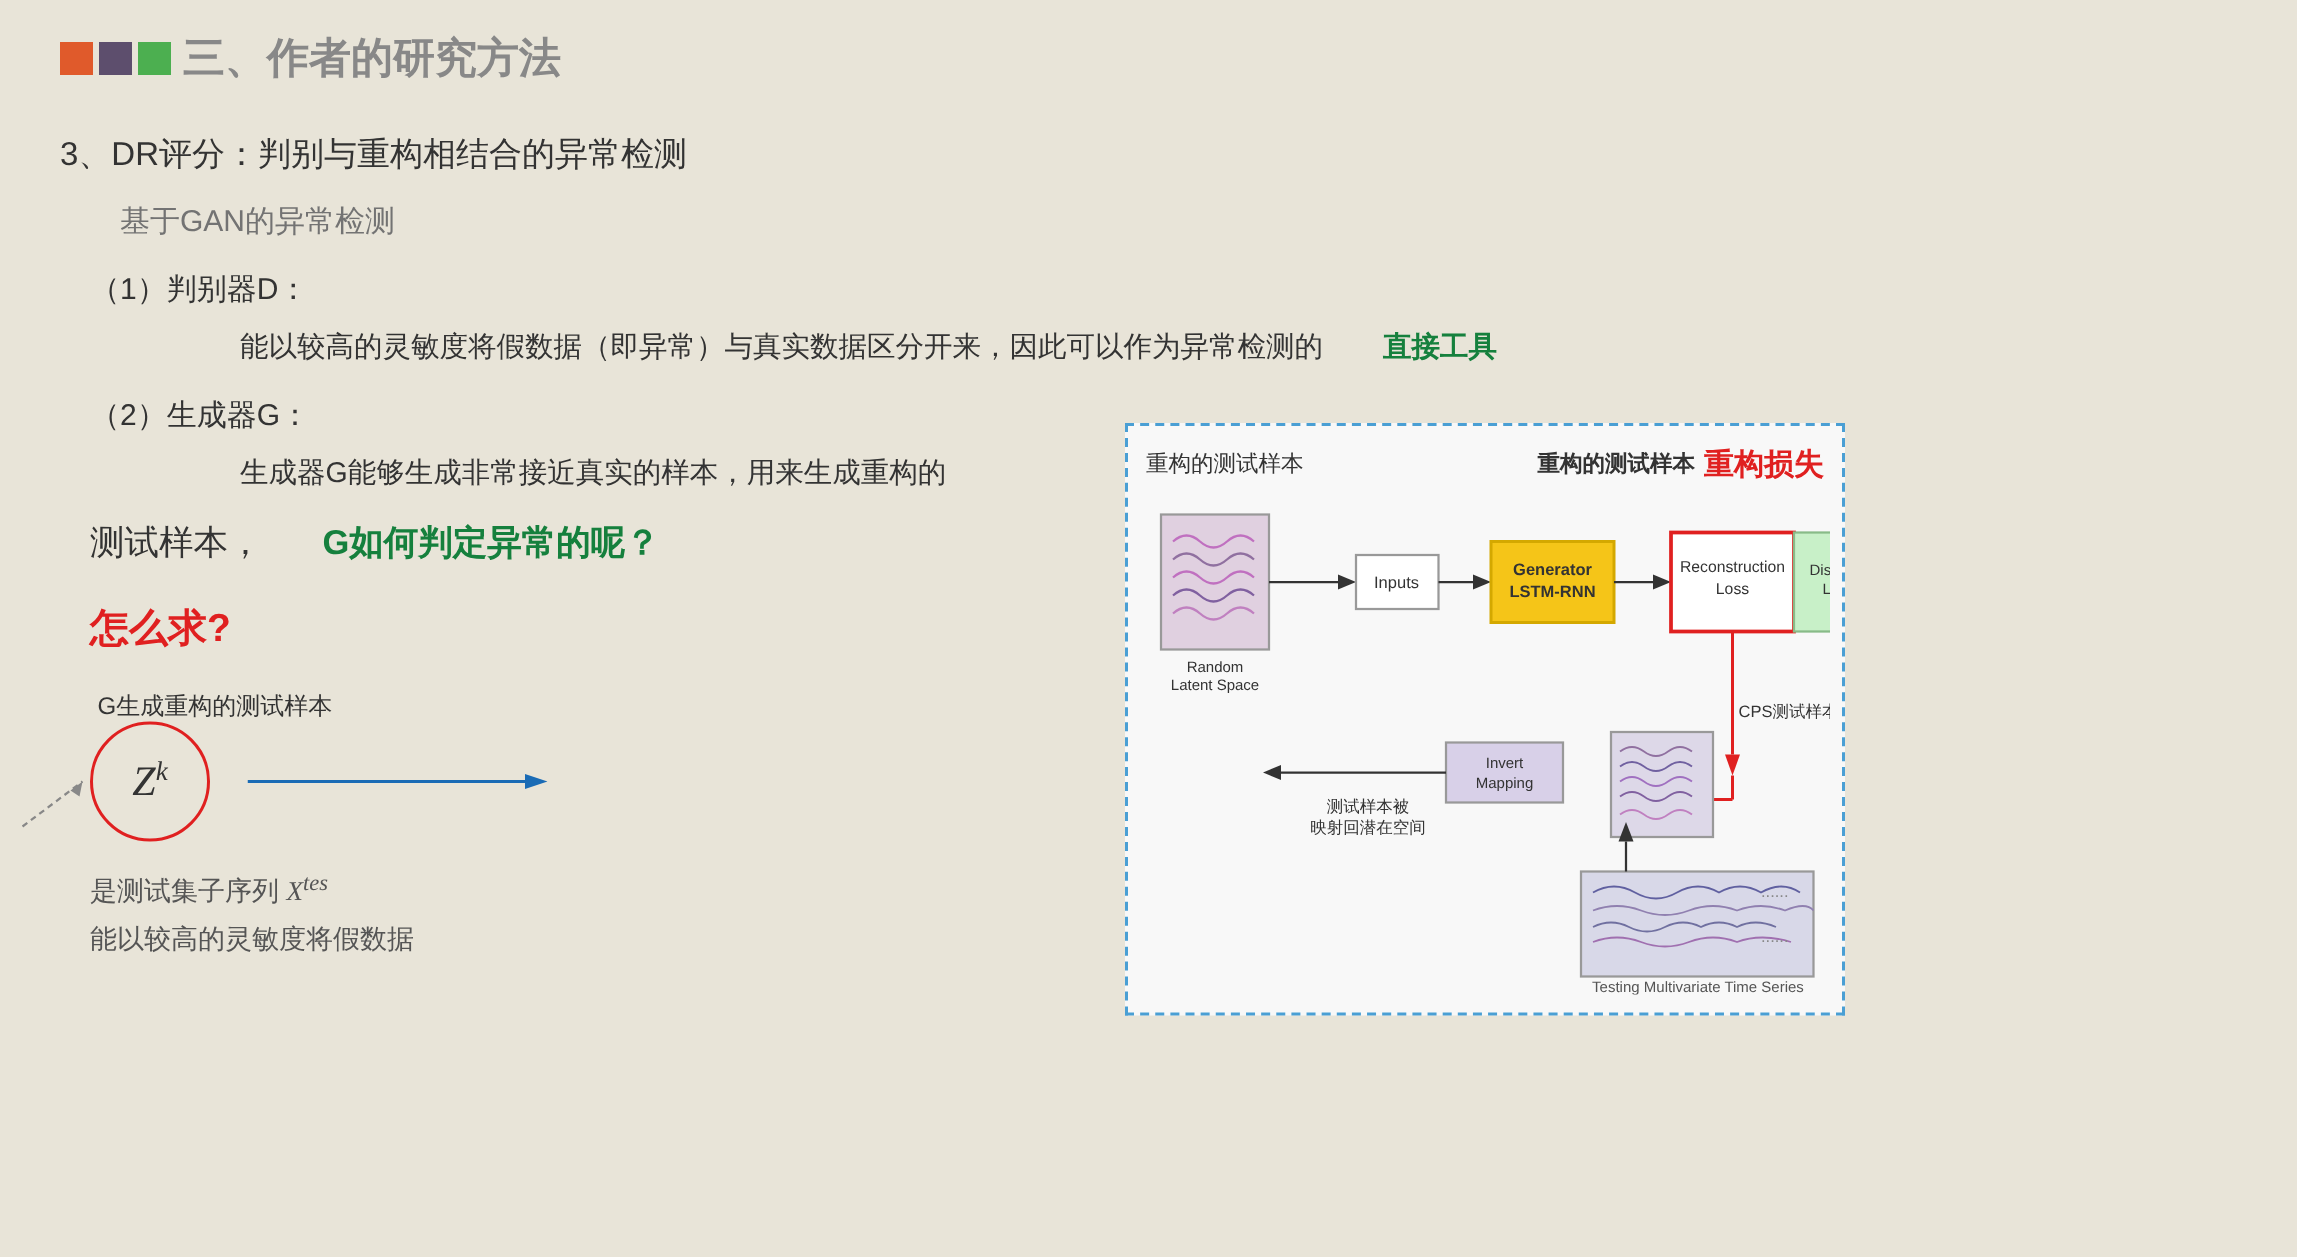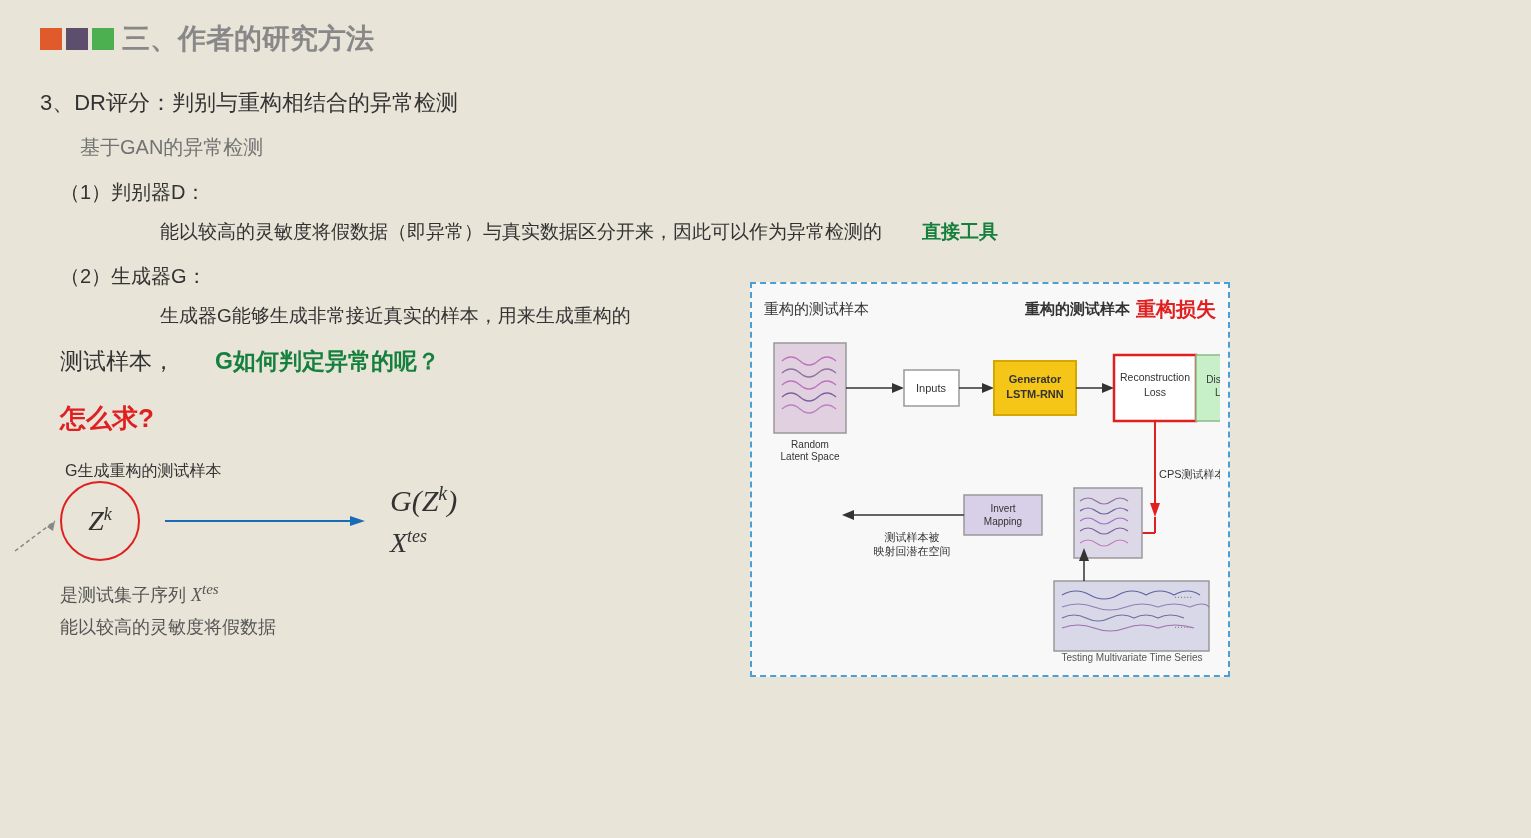--- a/index.html
+++ b/index.html
@@ -257,24 +257,20 @@
           <div style="font-size:16px;color:#333;white-space:nowrap;margin-top:4px;font-family:'Microsoft YaHei',SimHei,Arial,sans-serif;position:absolute;top:-24px;left:5px;">G生成重构的测试样本</div>
         </div>
 
         <div style="position:relative;display:flex;align-items:center;margin:0 5px;">
           <svg width="200" height="20">
             <line x1="0" y1="10" x2="185" y2="10" stroke="#1a6bb5" stroke-width="2"></line>
             <polygon points="185,5 200,10 185,15" fill="#1a6bb5"></polygon>
           </svg>
         </div>
 
-        <div class="math-zk-gzk">
-          <span style="font-size:30px;font-style:italic;font-family:'Times New Roman',serif;color:#333;">G(Z<sup style="font-size:20px;">k</sup>)</span>
-          <span style="font-size:28px;font-style:italic;font-family:'Times New Roman',serif;color:#333;">X<sup style="font-size:18px;">tes</sup></span>
-        </div>
 
       </div>
 
       <div class="bottom-notes">
         <div class="bottom-note">
           <span>是测试集子序列 </span><span class="math-inline">X<sup>tes</sup></span>
         </div>
         <div class="bottom-note">能以较高的灵敏度将假数据</div>
       </div>
     </div>

